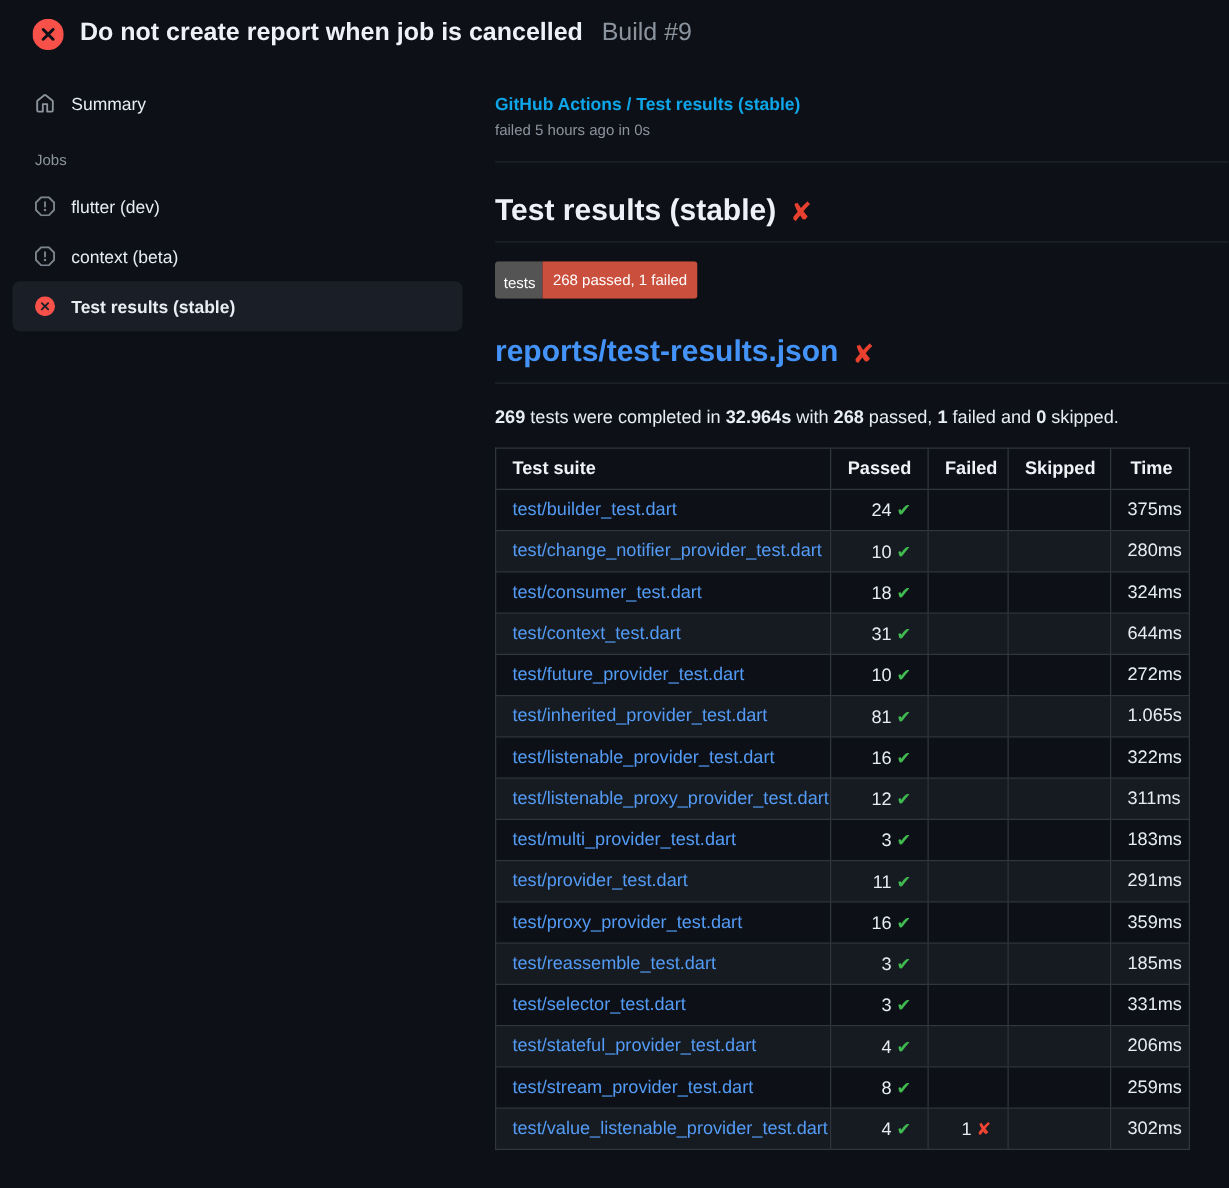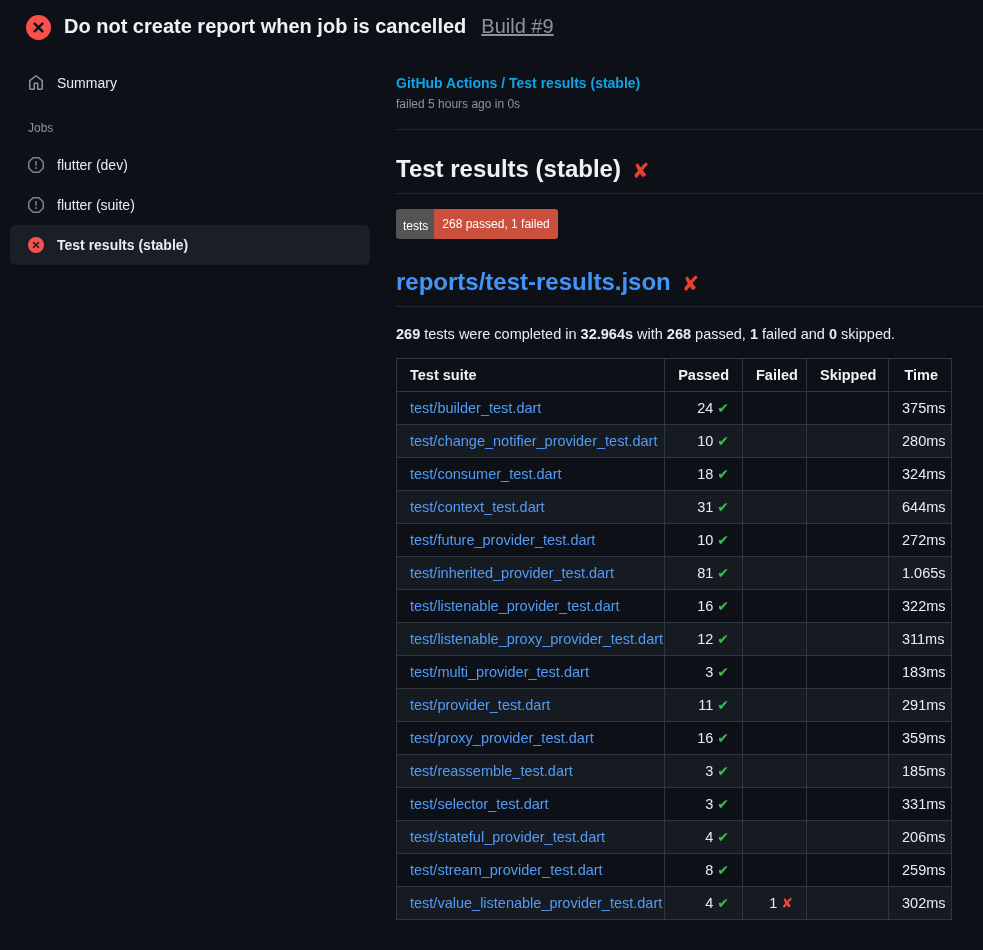--- a/index.html
+++ b/index.html
@@ -11,21 +11,21 @@
     font-size: 14px;
   }
   
   .app-header {
     display: flex; align-items: flex-start; gap: 13px;
     padding: 15px 24px 11px 26px;
   }
   .fail-icon-large { width: 25px; height: 25px; flex: none; display: flex; }
   .fail-icon-large svg { width: 25px; height: 25px; }
   .header-title { font-size: 20px; font-weight: 700; color: #eef2f6; }
-  .header-build { font-size: 20px; font-weight: 400; color: #8b949e; margin-left: 2px; text-decoration: underline; }
+  .header-build { font-size: 20px; font-weight: 400; color: #8b949e; margin-left: 2px; }
 
   
   .layout { display: flex; align-items: flex-start; }
   .sidebar { width: 380px; flex: none; padding-top: 12px; }
   .main { flex: 1; padding: 24px 0 0 16px; }
 
   
   .side-item {
     display: flex; align-items: center; gap: 13px;
     height: 40px; padding: 0 18px; margin: 0 10px;
@@ -122,21 +122,21 @@
 
     <span class="job-label">flutter (dev)</span>
   </div>
         <div class="side-item job-item">
     <span class="s-icon icon-cancelled">
       <svg viewBox="0 0 16 16">
               <path d="M4.47.22A.749.749 0 0 1 5 0h6c.199 0 .389.079.53.22l4.25 4.25c.141.14.22.331.22.53v6a.749.749 0 0 1-.22.53l-4.25 4.25a.749.749 0 0 1-.53.22H5a.749.749 0 0 1-.53-.22L.22 11.53A.749.749 0 0 1 0 11V5c0-.199.079-.389.22-.53Zm.84 1.28L1.5 5.31v5.38l3.81 3.81h5.38l3.81-3.81V5.31L10.69 1.5ZM8 4a.75.75 0 0 1 .75.75v3.5a.75.75 0 0 1-1.5 0v-3.5A.75.75 0 0 1 8 4Zm0 8a1 1 0 1 1 0-2 1 1 0 0 1 0 2Z"></path>
             </svg>
     </span>
 
-    <span class="job-label">flutter (suite)</span>
+    <span class="job-label">context (beta)</span>
   </div>
         <div class="side-item job-item selected">
 
     <span class="s-icon icon-failed">
       <svg viewBox="0 0 16 16">
               <path d="M2.343 13.657A8 8 0 1 1 13.658 2.343 8 8 0 0 1 2.343 13.657ZM6.03 4.97a.751.751 0 0 0-1.042.018.751.751 0 0 0-.018 1.042L6.94 8 4.97 9.97a.749.749 0 0 0 .326 1.275.749.749 0 0 0 .734-.215L8 9.06l1.97 1.97a.749.749 0 0 0 1.275-.326.749.749 0 0 0-.215-.734L9.06 8l1.97-1.97a.749.749 0 0 0-.326-1.275.749.749 0 0 0-.734.215L8 6.94Z"></path>
             </svg>
     </span>
     <span class="job-label">Test results (stable)</span>
   </div>

